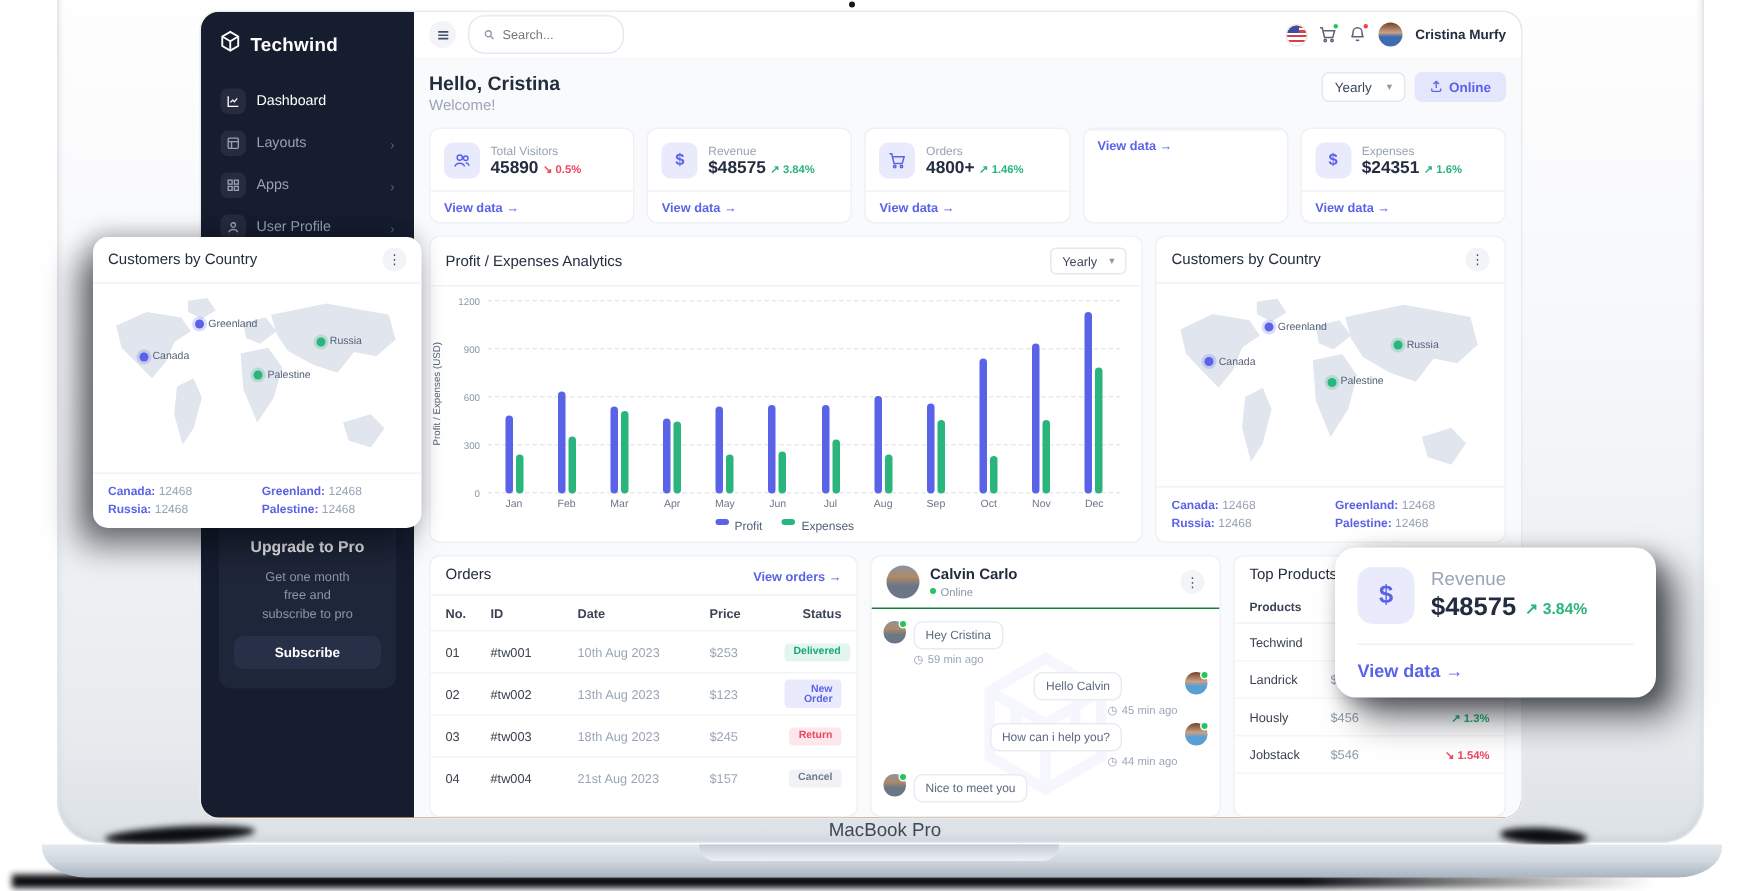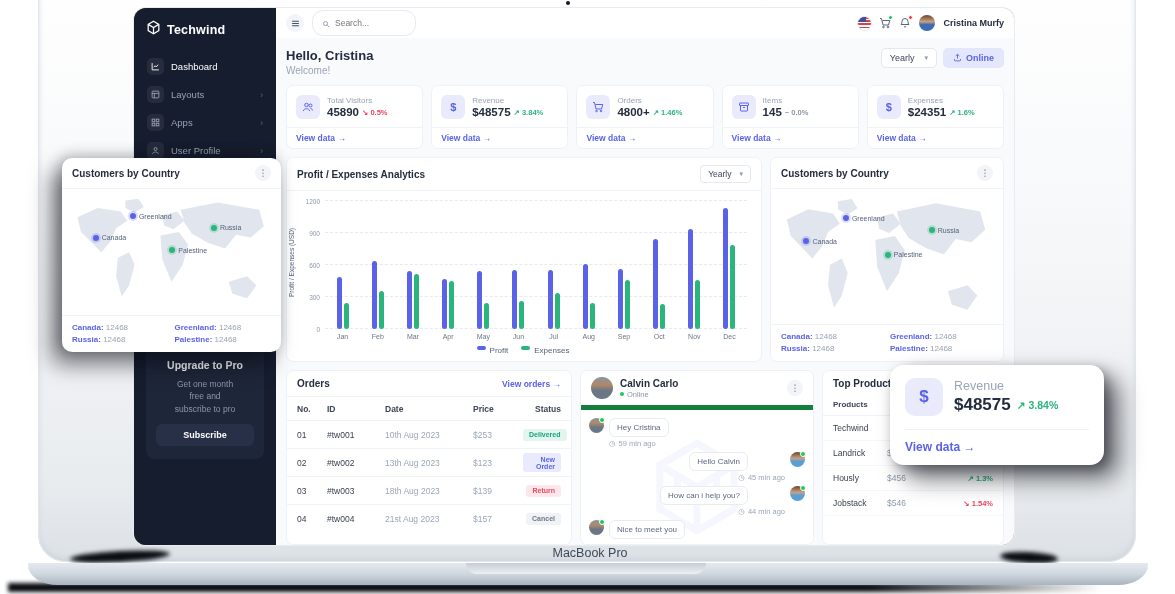--- a/index.html
+++ b/index.html
@@ -93,21 +93,21 @@
   .stat-label { font-size:8px; color:#99a3b6; }
   .stat-value { font-size:11.5px; font-weight:bold; color:#232d3f; display:flex; align-items:center; gap:3px; margin-top:1px; }
   .trend { font-size:7.5px; font-weight:bold; }
   .trend.up { color:#2ab57d; } .trend.down { color:#f0455c; } .trend.flat { color:#8b96a8; }
   .stat-foot { border-top:1px solid #f0f2f6; padding:5px 9px; font-size:8.5px; font-weight:bold; color:#5a63e8; cursor:pointer; }
 
   
   .card { background:#fff; border:1px solid #eef1f5; border-radius:7px; overflow:hidden; }
   .card-head { display:flex; align-items:center; justify-content:space-between; padding:7px 10px;
     border-bottom:1px solid #f0f2f6; }
-  .card-title { font-size:10px; font-weight:bold; color:#232d3f; }
+  .card-title { font-size:10px; font-weight:normal; color:#232d3f; }
   .mini-select { border:1px solid #e5e8ee; border-radius:4px; padding:3px 7px; font-size:8.5px;
     color:#3c475c; display:flex; align-items:center; gap:8px; background:#fff; cursor:pointer; }
   .kebab { width:16px; height:16px; border-radius:50%; background:#f2f4f7; color:#4c566a; border:none;
     font-size:9px; display:flex; align-items:center; justify-content:center; cursor:pointer; }
 
   .charts-row { display:grid; grid-template-columns:1fr 234px; gap:8px; margin-top:8px; }
 
   
   .analytics-body { padding:10px 10px 6px 8px; position:relative; }
   .ylabel { position:absolute; left:1px; top:8px; height:128px; writing-mode:vertical-rl;
@@ -147,21 +147,21 @@
   .table-headrow .right, .table-row .right { text-align:right; }
   .table-row { height:28px; border-top:1px solid #f1f3f6; font-size:8.5px; }
   .cell-dark { color:#39414f; } .cell-muted { color:#9aa6b8; }
   .badge { display:inline-block; font-size:7px; font-weight:bold; padding:2.5px 6px; border-radius:3px; }
   .badge-delivered { background:#e3f6ee; color:#15a77a; }
   .badge-new { background:#e9ebfc; color:#5a63e8; }
   .badge-return { background:#fde7ea; color:#ea4960; }
   .badge-cancel { background:#f0f2f5; color:#6e7a8c; }
 
   
-  .chat-head { display:flex; align-items:center; gap:7px; padding:6px 10px; border-bottom:5px solid #15803d; }
+  .chat-head { display:flex; align-items:center; gap:7px; padding:6px 10px; border-bottom:1px solid #15803d; }
   .chat-avatar { width:22px; height:22px; border-radius:50%;
     background:linear-gradient(180deg,#8a93a0 0%,#b08968 35%,#6b7686 62%); }
   .chat-name { font-size:10px; font-weight:bold; color:#232d3f; }
   .chat-status { font-size:7.5px; color:#8a96a8; display:flex; align-items:center; gap:3px; margin-top:1px; }
   .status-dot { width:4px; height:4px; border-radius:50%; background:#22c55e; }
   .chat-head .kebab { margin-left:auto; }
   .chat-body { position:relative; padding:8px; display:flex; flex-direction:column; overflow:hidden; }
   .watermark { position:absolute; left:50%; top:58%; transform:translate(-50%,-50%); color:#5a63e8; opacity:.06; }
   .msg-row { display:flex; gap:5px; align-items:flex-start; position:relative; z-index:1; }
   .msg-row.right { justify-content:flex-end;gap:42px; }
@@ -393,36 +393,20 @@
               <div class="stat-label">Orders</div>
               <div class="stat-value">
                   <span>4800+</span>
                 <span class="trend up"><span>↗</span> <span>1.46%</span></span>
                 </div>
             </div>
           </div>
           <div class="stat-foot">View data →</div>
         </div>
         <div class="stat-card">
-          <div class="stat-top">
-            <span class="stat-icon">
-                <svg width="12" height="12" viewBox="0 0 24 24" fill="none" stroke="currentColor" stroke-width="2">
-                  <rect x="3" y="4" width="18" height="5" rx="1"></rect>
-                  <rect x="5" y="9" width="14" height="11" rx="1"></rect>
-                  <path d="M10 13h4"></path>
-                </svg>
-              </span>
-            <div>
-              <div class="stat-label">Items</div>
-              <div class="stat-value">
-                  <span>145</span>
-                <span class="trend flat"><span>~</span> <span>0.0%</span></span>
-                </div>
-            </div>
-          </div>
           <div class="stat-foot">View data →</div>
         </div>
         <div class="stat-card">
           <div class="stat-top">
             <span class="stat-icon">$</span>
             <div>
               <div class="stat-label">Expenses</div>
               <div class="stat-value">
                   <span>$24351</span>
                 <span class="trend up"><span>↗</span> <span>1.6%</span></span>
@@ -606,21 +590,21 @@
             <span class="cell-dark">02</span>
               <span class="cell-dark">#tw002</span>
               <span class="cell-muted">13th Aug 2023</span>
               <span class="cell-muted">$123</span>
               <span class="right"><span class="badge badge-new">New Order</span></span>
           </div>
           <div class="table-row">
             <span class="cell-dark">03</span>
               <span class="cell-dark">#tw003</span>
               <span class="cell-muted">18th Aug 2023</span>
-              <span class="cell-muted">$139</span>
+              <span class="cell-muted">$245</span>
               <span class="right"><span class="badge badge-return">Return</span></span>
           </div>
           <div class="table-row">
             <span class="cell-dark">04</span>
               <span class="cell-dark">#tw004</span>
               <span class="cell-muted">21st Aug 2023</span>
               <span class="cell-muted">$157</span>
               <span class="right"><span class="badge badge-cancel">Cancel</span></span>
           </div>
         </div>

